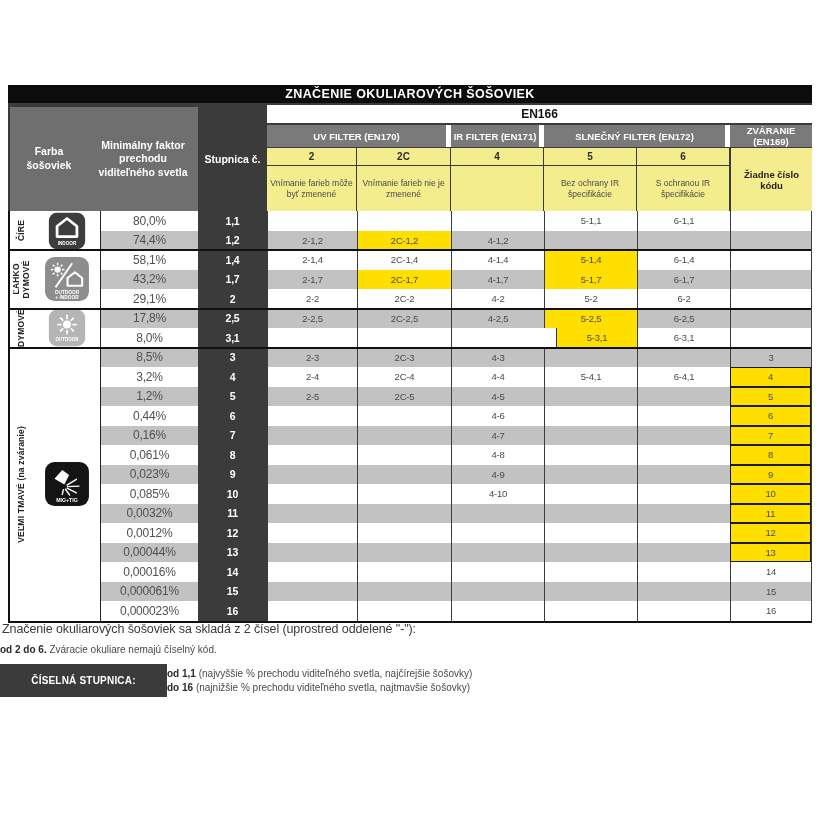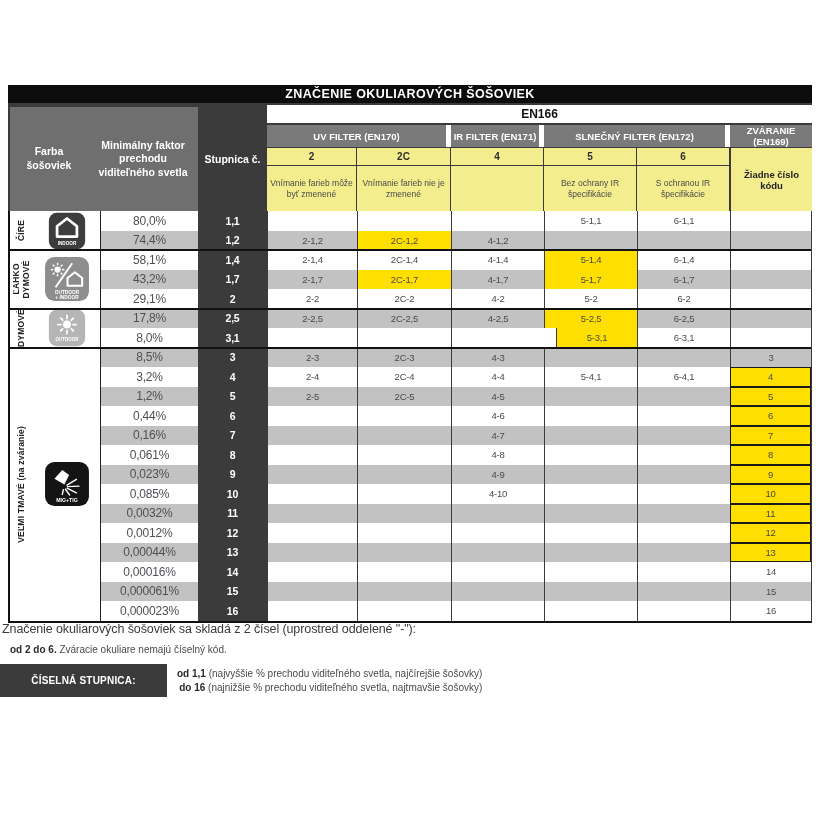--- a/index.html
+++ b/index.html
@@ -96,21 +96,21 @@
   .legend { position: absolute; left: 0; top: 622px; width: 820px; }
   .legend-title { margin-left: 2px; font-size: 12.5px; color: #3a3a3a; letter-spacing: -0.1px; }
   .legend-row { display: flex; align-items: center; margin-top: 7px; }
   .lb {
     width: 167px; flex: 0 0 167px; display: flex; align-items: center; justify-content: center;
     font-weight: bold; font-size: 10px; text-align: center; letter-spacing: .2px;
   }
   .lb0 { background: #f3ed8d; color: #222; height: 36px; }
   .lb1 { background: #3b3b3b; color: #fff; height: 33px; }
   .lb2 { background: #ffdf00; color: #222; height: 31px; }
-  .ldesc { margin-left: 10px; font-size: 10px; color: #4a4a4a; line-height: 1.4; text-align: right; }
+  .ldesc { font-size: 10px; color: #4a4a4a; line-height: 1.4; }
   .ldesc b { color: #2b2b2b; }
 </style>
 </head>
 <body>
 
 <div class="table-wrap">
   <div class="thead">
     <div class="title-band">ZNAČENIE OKULIAROVÝCH ŠOŠOVIEK</div>
     <div class="left-gray">
       <div class="fh1">Farba šošoviek</div>

